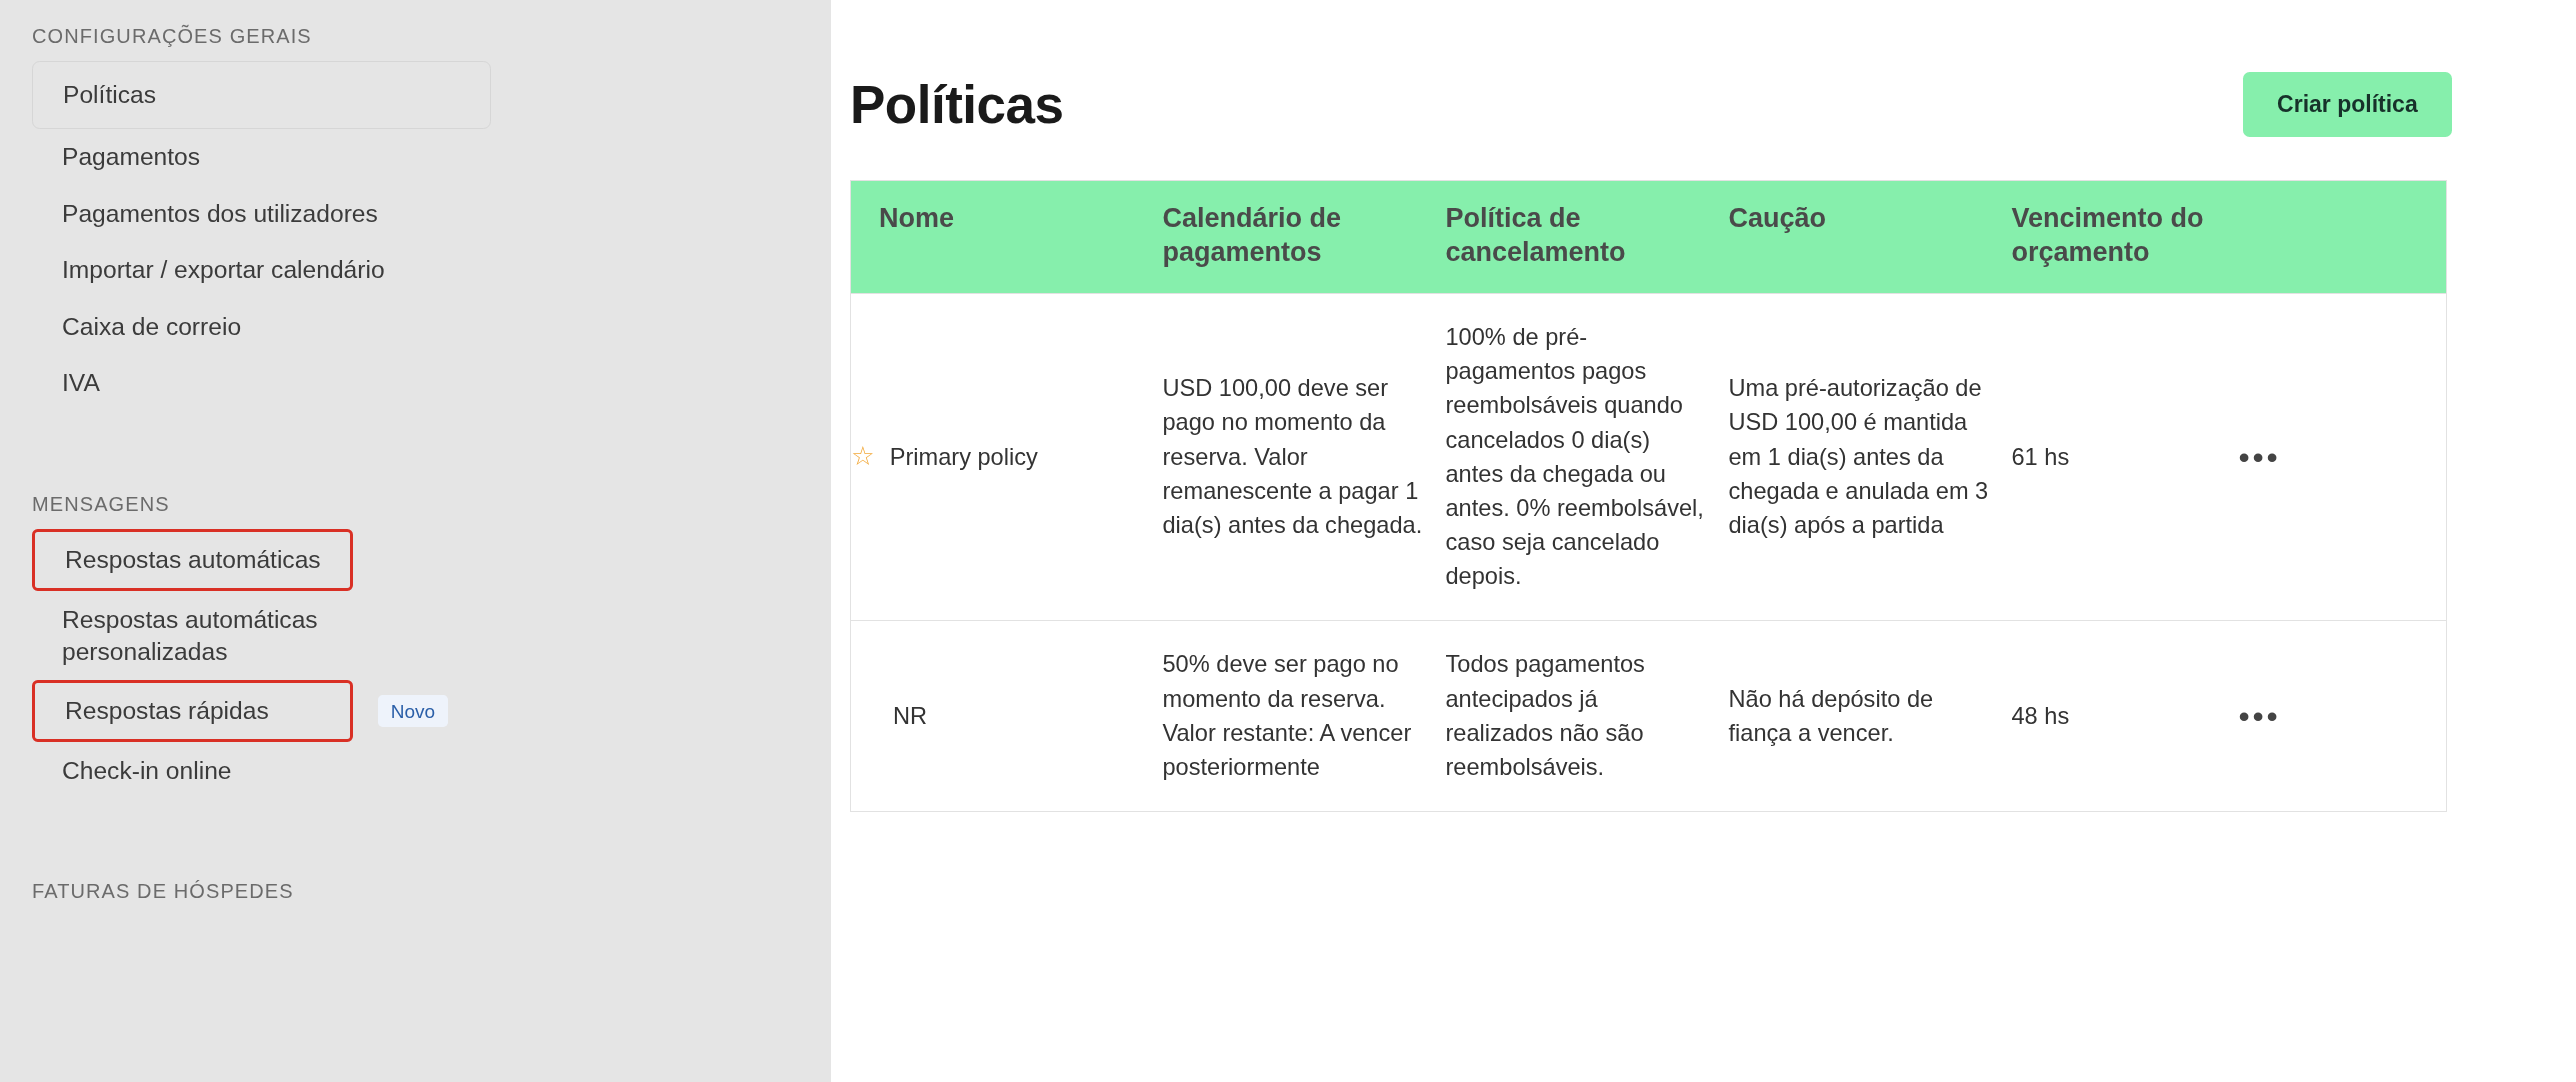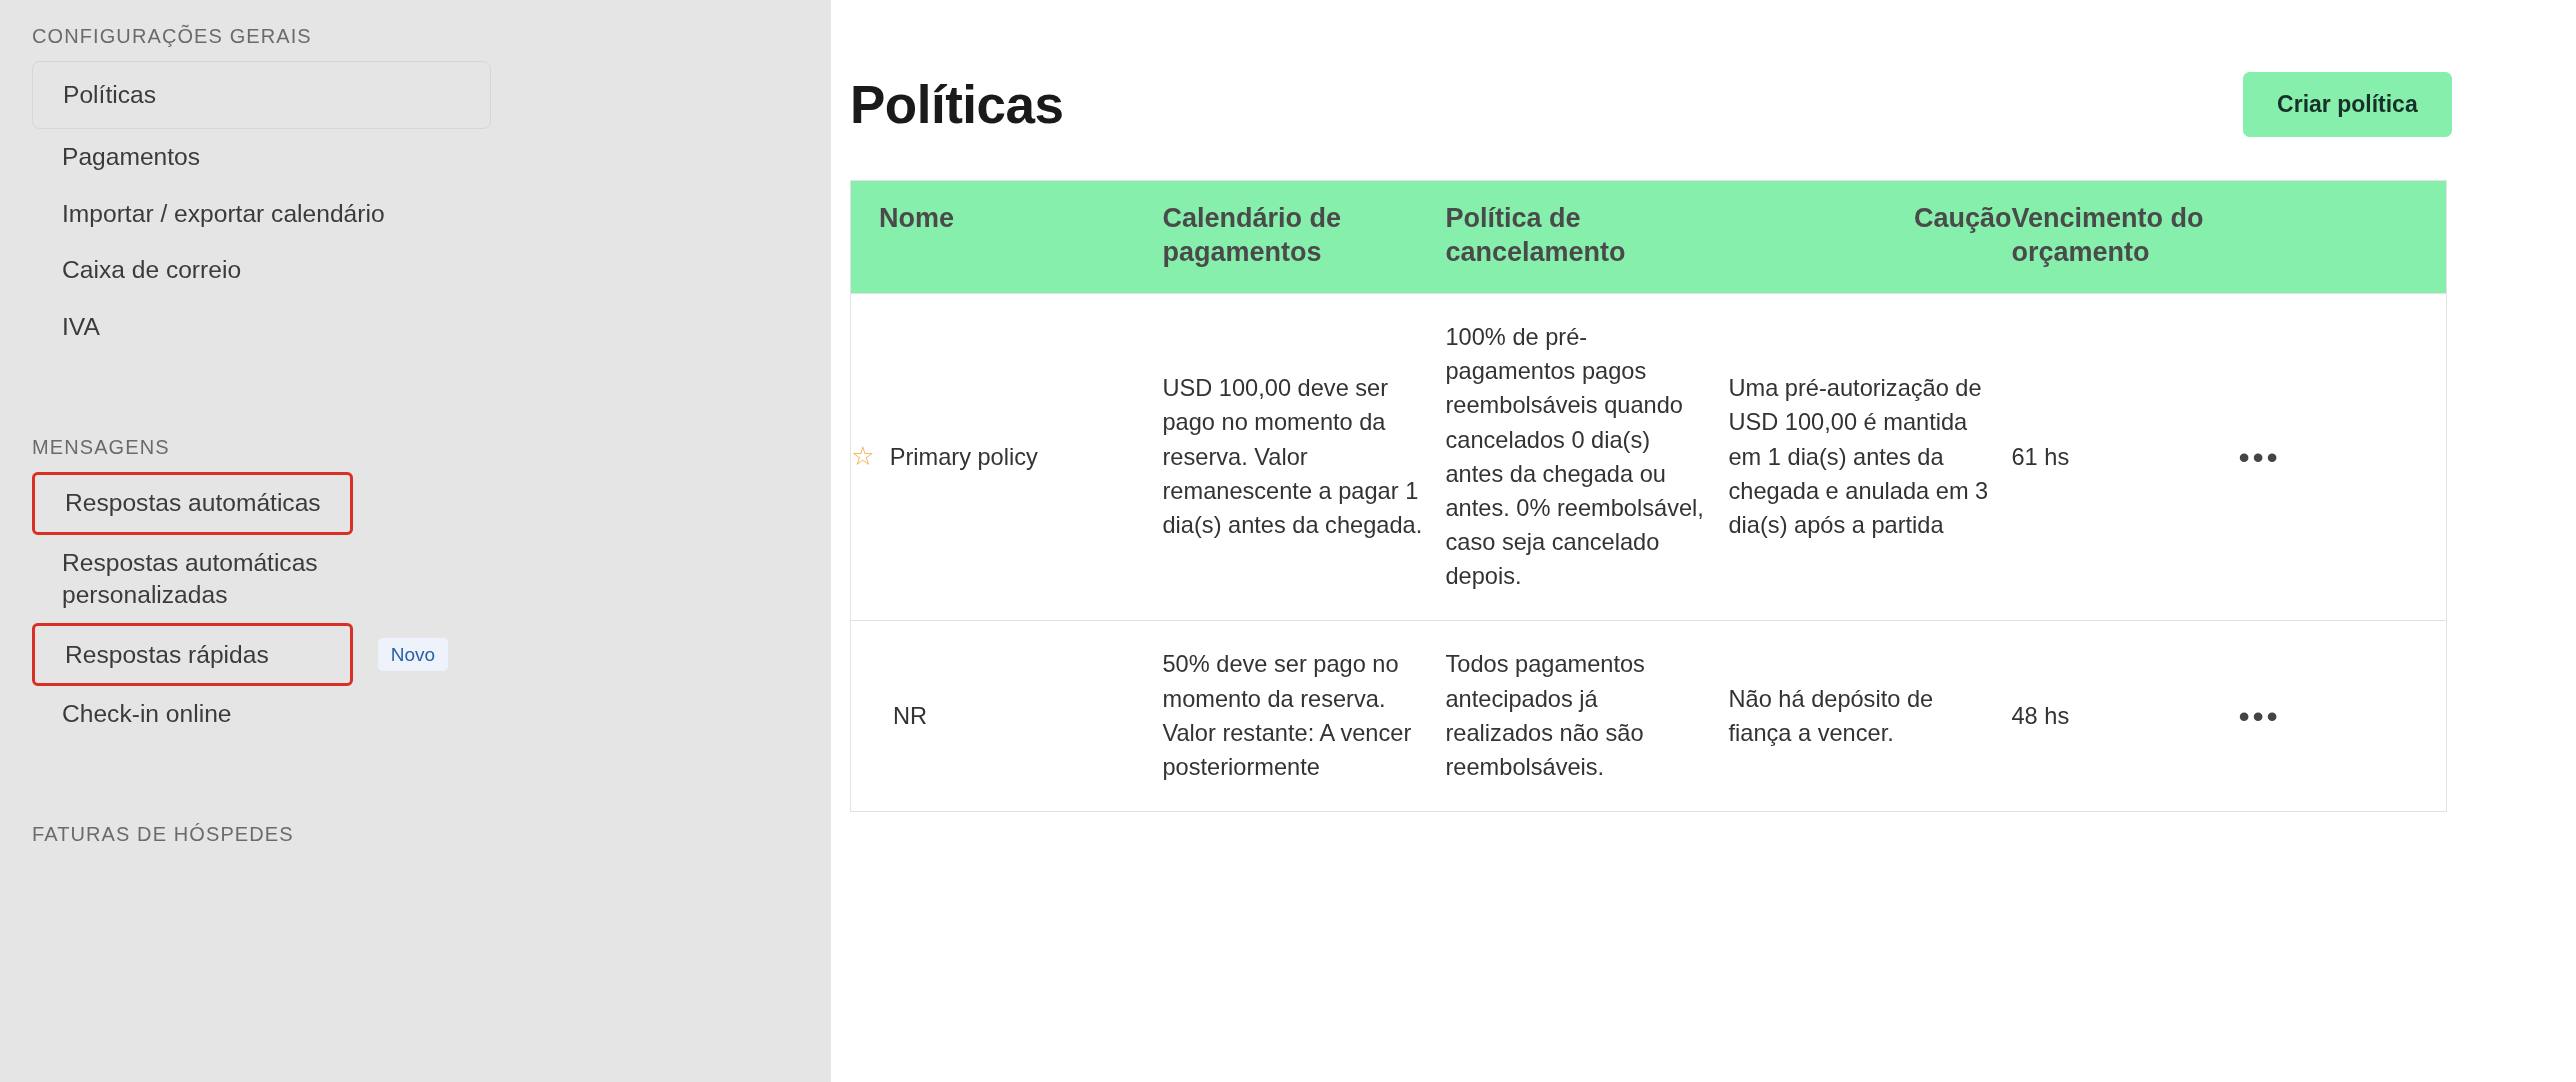--- a/index.html
+++ b/index.html
@@ -128,21 +128,21 @@
     font-size: 27px;
     color: #4a4a4a;
     padding: 21px 0 23px 0;
     border-bottom: 0.9px solid #e2e2e2;
     vertical-align: top;
     line-height: 1.25;
   }
   table.policies thead th.c-name   { width: 312px; padding-left: 28px; }
   table.policies thead th.c-cal    { width: 283px; }
   table.policies thead th.c-cancel { width: 283px; }
-  table.policies thead th.c-deposit{ width: 283px; text-align: right; }
+  table.policies thead th.c-deposit{ width: 283px; }
   table.policies thead th.c-due    { width: 227px; }
   table.policies thead th.c-menu   { width: 208px; }
 
   table.policies tbody td {
     font-size: 23.6px;
     color: #333;
     line-height: 1.45;
     padding: 26.4px 21px 26.4px 0;
     vertical-align: middle;
     border-bottom: 0.9px solid #e2e2e2;
@@ -168,20 +168,23 @@
 
   <nav class="sidebar">
 
     <div class="section-title">CONFIGURAÇÕES GERAIS</div>
     <ul class="nav-list">
       <li class="nav-item selected">
         <span class="label">Políticas</span>
       </li>
       <li class="nav-item">
         <span class="label">Pagamentos</span>
+      </li>
+      <li class="nav-item">
+        <span class="label">Pagamentos dos utilizadores</span>
       </li>
       <li class="nav-item">
         <span class="label">Importar / exportar calendário</span>
       </li>
       <li class="nav-item">
         <span class="label">Caixa de correio</span>
       </li>
       <li class="nav-item">
         <span class="label">IVA</span>
       </li>

